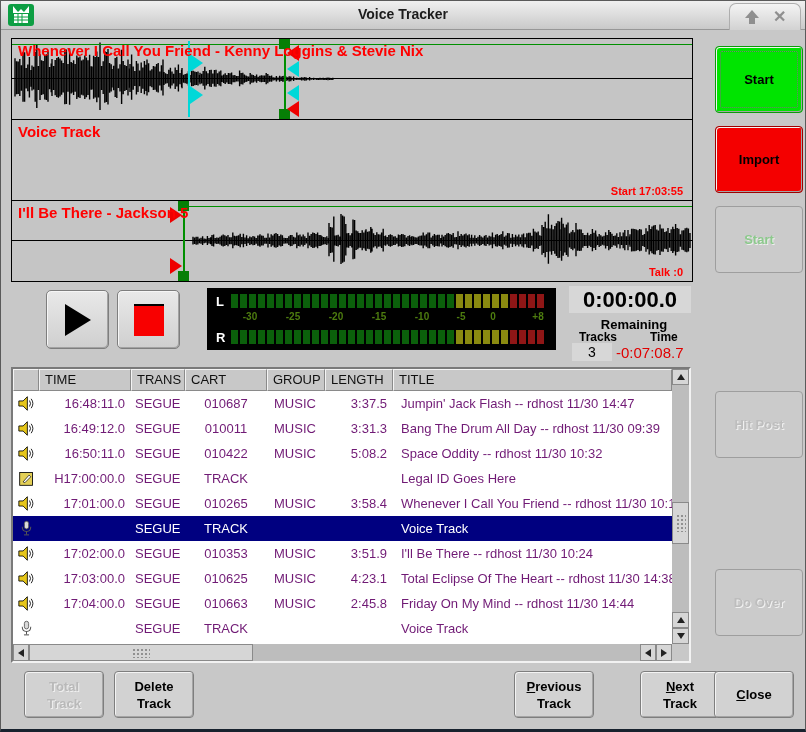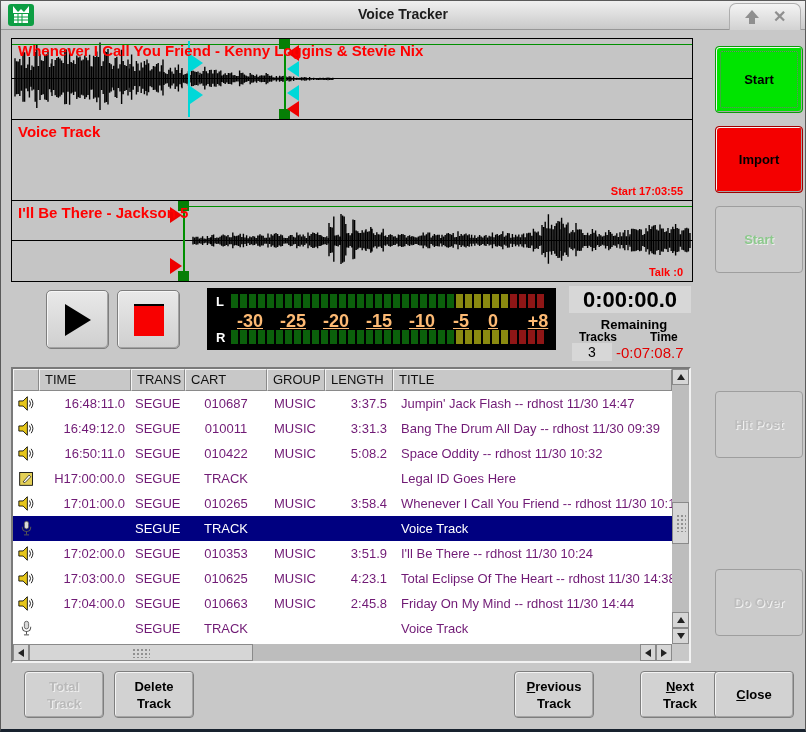--- a/index.html
+++ b/index.html
@@ -31,21 +31,21 @@
   .wsvg{position:absolute;inset:0;width:100%;height:100%;z-index:1;}
   
   .tbtn{position:absolute;width:61px;height:57px;background:linear-gradient(#e9e9e9,#cfcfcf);border:1px solid #7e7e7e;border-radius:5px;box-shadow:inset 1px 1px 0 #f6f6f6, inset -1px -1px 0 #a2a2a2;display:flex;align-items:center;justify-content:center;cursor:pointer;}
   .playtri{width:0;height:0;border-top:16px solid transparent;border-bottom:16px solid transparent;border-left:26px solid #000;}
   .stopsq{width:30px;height:30px;background:#f80000;border-top:2px solid #000;}
   .meter{position:absolute;left:206px;top:287px;width:349px;height:62px;background:#000;}
   .mlabel{position:absolute;left:9px;color:#fff;font-weight:bold;font-size:13px;}
   .msegrow{position:absolute;left:24px;height:14px;display:flex;}
   .mseg{width:7px;margin-right:2px;height:100%;}
   .mscale{position:absolute;left:0;top:23px;width:100%;height:16px;}
-  .mtick{position:absolute;color:#fdba74;font-weight:bold;font-size:18px;transform:translateX(-50%);text-decoration:underline;}
+  .mtick{position:absolute;color:#4d7c0f;font-weight:bold;font-size:10px;transform:translateX(-50%);}
   .clockpanel{position:absolute;left:568px;top:285px;width:122px;height:27px;background:#d7d7d7;display:flex;align-items:center;justify-content:center;font-weight:bold;font-size:22px;color:#000;}
   .remaining{position:absolute;left:568px;top:316px;width:130px;text-align:center;font-weight:bold;font-size:13px;color:#000;}
   .rlbl{position:absolute;font-weight:bold;font-size:12px;color:#000;}
   .tracksbox{position:absolute;left:571px;top:342px;width:40px;height:18px;background:#d7d7d7;text-align:center;font-size:14px;color:#000;line-height:18px;}
   .timeval{position:absolute;left:615px;top:343px;font-size:15px;color:#e00000;white-space:nowrap;}
   
   .logtable{position:absolute;left:10px;top:366px;width:680px;height:296px;background:#fff;border:2px solid;border-color:#7a7a7a #f2f2f2 #f2f2f2 #7a7a7a;box-sizing:border-box;}
   .lheader{position:absolute;left:0;top:0;right:17px;height:22px;display:flex;background:#c8c8c8;}
   .hcell{box-sizing:border-box;border:1px solid;border-color:#f4f4f4 #8a8a8a #8a8a8a #f4f4f4;font-size:13px;color:#111;line-height:20px;padding-left:5px;white-space:nowrap;overflow:hidden;}
   .lbody{position:absolute;left:0;top:22px;right:17px;bottom:17px;overflow:hidden;background:#fff;}

